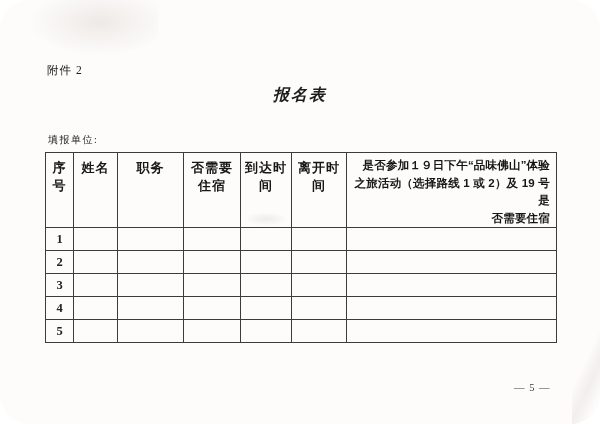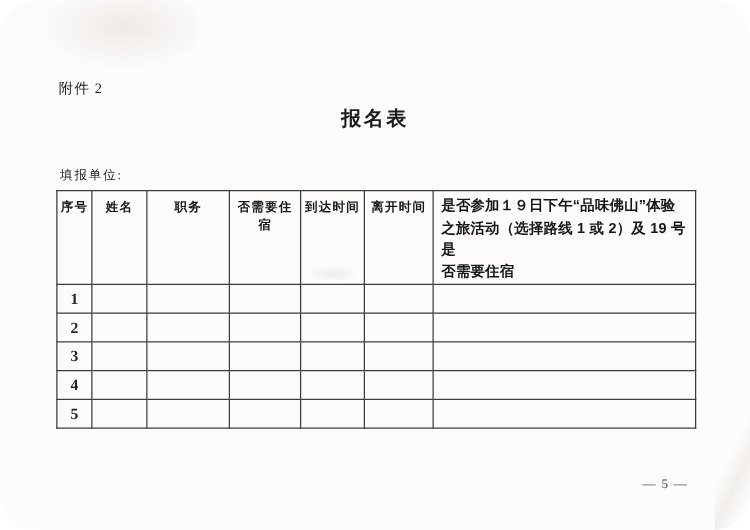--- a/index.html
+++ b/index.html
@@ -47,20 +47,21 @@
   }
   .doc-title {
     position: absolute;
     left: 0; top: 85px;
     width: 100%;
     text-align: center;
     font-size: 16px;
     font-weight: 700;
     letter-spacing: 2px;
     margin: 0;
+    font-style: italic;
   }
   .unit-label {
     position: absolute;
     left: 48px; top: 133px;
     font-size: 10px;
     letter-spacing: 1.5px;
   }
   table.reg-table {
     position: absolute;
     left: 45px; top: 152px;
@@ -71,29 +72,29 @@
   }
   table.reg-table, table.reg-table th, table.reg-table td {
     border: 1px solid #3c3c3c;
   }
   table.reg-table { border-color: #2b2b2b; }
   table.reg-table thead tr { height: 62px; }
   table.reg-table tbody tr { height: 23px; }
   table.reg-table th {
     font-family: "Liberation Sans", sans-serif;
     font-weight: 700;
-    font-size: 10px;
+    font-size: 13px;
     letter-spacing: 1px;
     vertical-align: top;
     padding: 6px 1px 0 1px;
     text-align: center;
     color: #161616;
   }
   table.reg-table th.th-long {
-    text-align: left;
+    text-align: right;
     letter-spacing: 0.2px;
     padding: 4px 6px 0 6px;
     white-space: pre-line;
     line-height: 17.5px;
     font-size: 11.5px;
   }
   table.reg-table td {
     padding: 0;
   }
   table.reg-table td.row-num {

